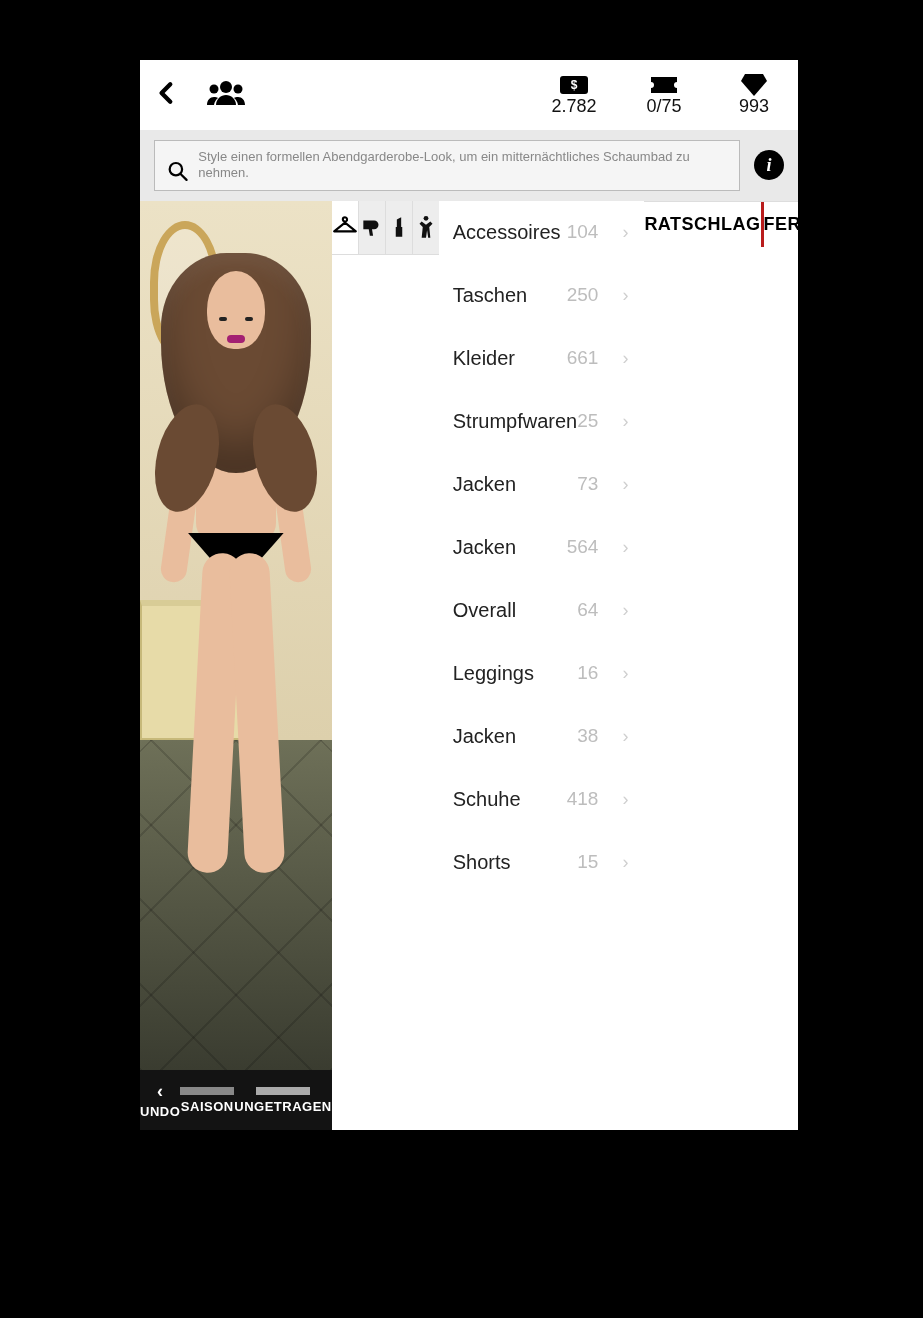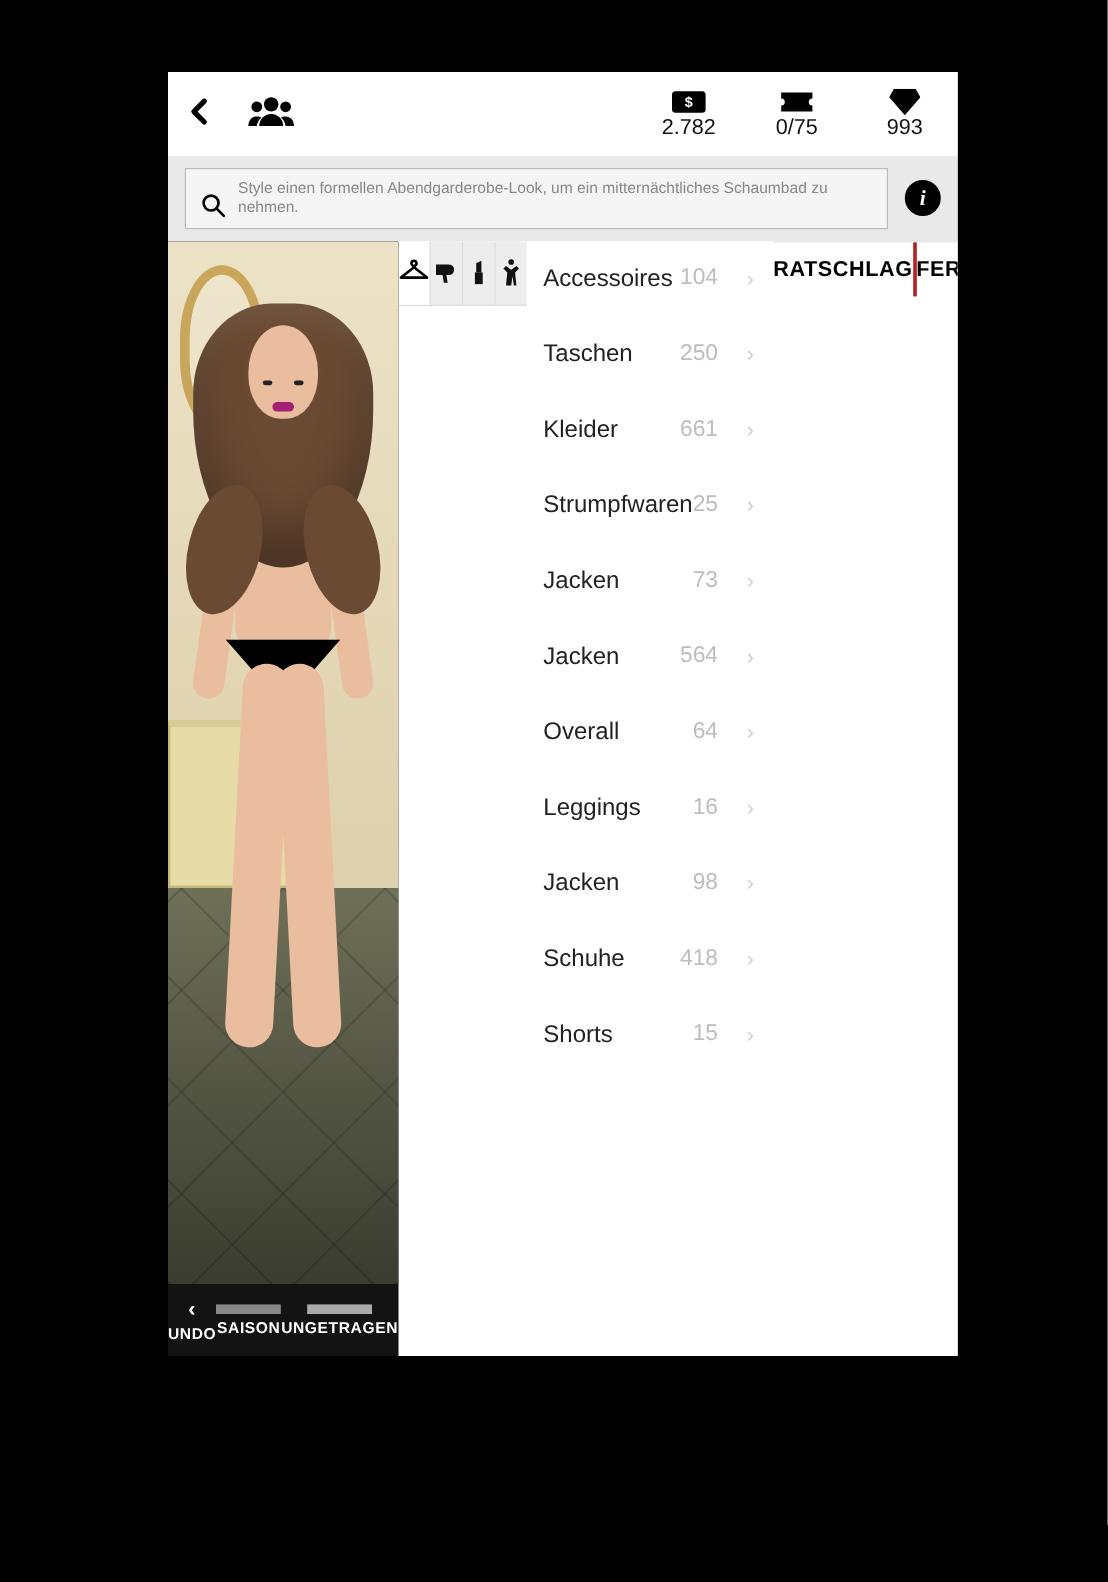--- a/index.html
+++ b/index.html
@@ -340,21 +340,21 @@
           <div class="cat-row">
             <span>Leggings</span>
             <span class="meta">
               <span>16</span>
               <span class="chev">›</span>
             </span>
           </div>
           <div class="cat-row">
             <span>Jacken</span>
             <span class="meta">
-              <span>98</span>
+              <span>38</span>
               <span class="chev">›</span>
             </span>
           </div>
           <div class="cat-row">
             <span>Schuhe</span>
             <span class="meta">
               <span>418</span>
               <span class="chev">›</span>
             </span>
           </div>

